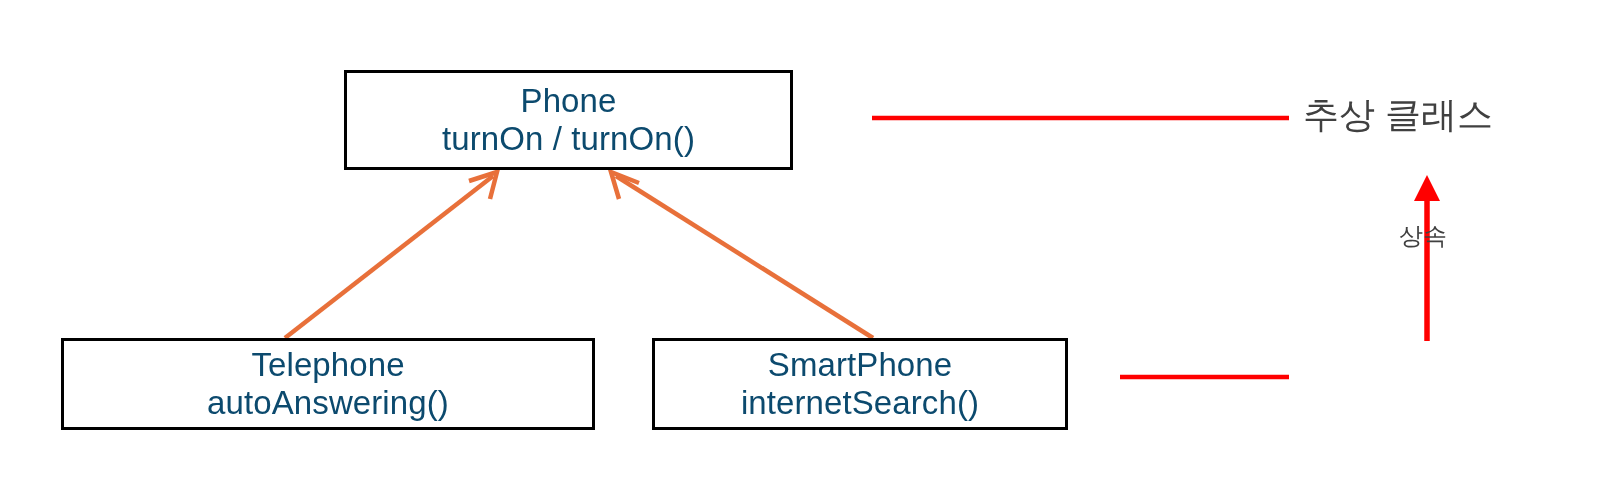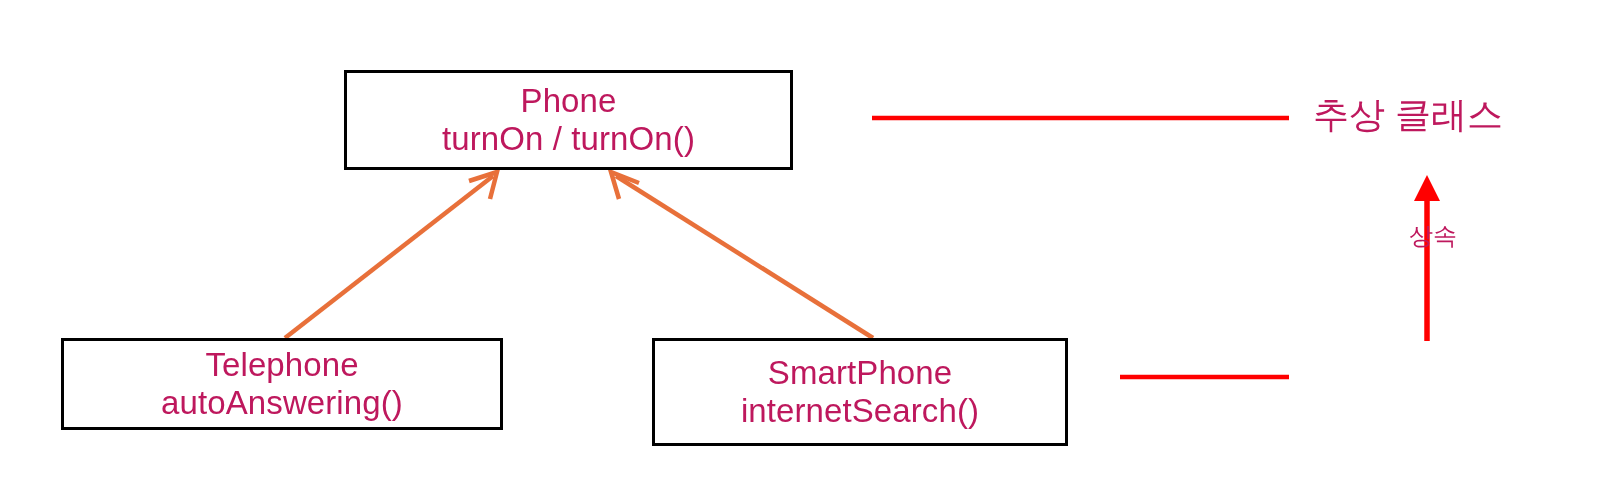--- a/index.html
+++ b/index.html
@@ -22,57 +22,56 @@
   .class-box {
     position: absolute;
     box-sizing: border-box;
     border: 3px solid #000000;
     background: #ffffff;
     display: flex;
     flex-direction: column;
     align-items: center;
     justify-content: center;
     line-height: 1.16;
-    color: #be185d;
+    color: #0c4a6e;
     z-index: 3;
   }
   .class-name,
   .class-members {
     display: block;
     text-align: center;
     white-space: nowrap;
     font-size: 33px;
     font-weight: 400;
     letter-spacing: 0.1px;
   }
   #box-phone       { left: 344px; top: 70px;  width: 449px; height: 100px; }
-  #box-telephone   { left: 61px;  top: 338px; width: 442px; height: 92px; }
-  #box-smartphone  { left: 652px; top: 338px; width: 416px; height: 108px; }
+  #box-telephone   { left: 61px;  top: 338px; width: 534px; height: 92px; }
+  #box-smartphone  { left: 652px; top: 338px; width: 416px; height: 92px; }
 
   
   #connectors {
     position: absolute;
     left: 0;
     top: 0;
     width: 1606px;
     height: 490px;
     z-index: 2;
     pointer-events: none;
   }
 
   
   .legend-label {
     position: absolute;
     white-space: nowrap;
-    color: #be185d;
+    color: #404040;
     font-size: 36px;
     font-weight: 400;
     line-height: 1;
     z-index: 4;
-    margin-left: 10px;
   }
   #legend-abstract-label { left: 1303px; top: 97px; }
   #legend-concrete-label { left: 1303px; top: 356px; }
   #legend-inherit-label  { left: 1399px; top: 224px; font-size: 24px; }
 </style>
 </head>
 <body>
 
 <div id="canvas">
 

